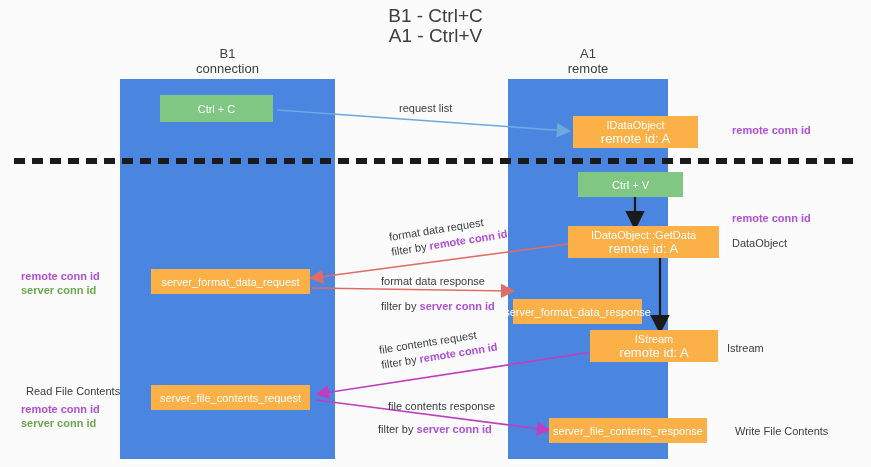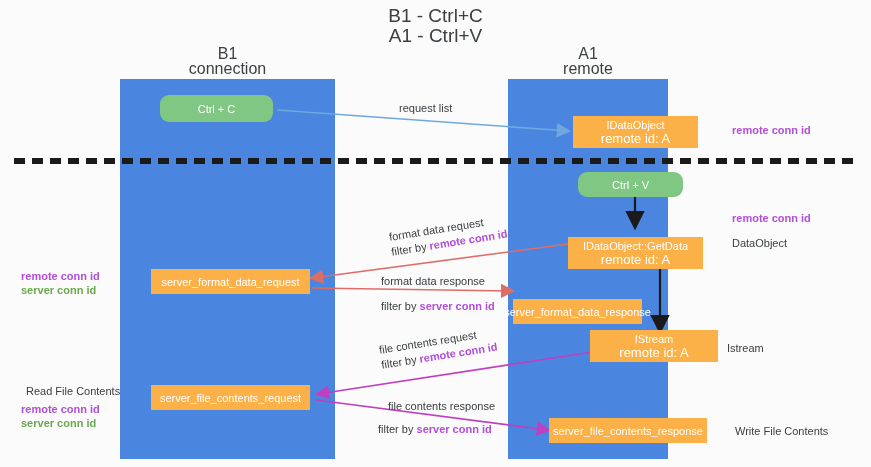--- a/index.html
+++ b/index.html
@@ -33,42 +33,42 @@
   .lane {
     background: #4a86e0;
     top: 79px;
     height: 380px;
   }
   .lane-left  { left: 120px;  width: 215px; }
   .lane-right { left: 508px;  width: 160px; }
 
   .lane-header {
     text-align: center;
-    font-size: 16px;
+    font-size: 13px;
     color: #3c4043;
     line-height: 15px;
     top: 46px;
   }
   .lane-header-left  { left: 120px; width: 215px; }
   .lane-header-right { left: 508px; width: 160px; }
 
   
   .node {
     box-sizing: border-box;
     display: flex;
     flex-direction: column;
     align-items: center;
     justify-content: center;
     color: #ffffff;
     font-size: 11px;
     line-height: 14px;
     text-align: center;
     padding: 2px 6px;
   }
-  .node-green  { background: #81c784; border-radius: 9px; }
+  .node-green  { background: #81c784; }
   .node-orange { background: #fbb048; }
   .node .ln2 { font-size: 13px; }
 
   
   .side-label {
     font-size: 11px;
     line-height: 14px;
     color: #3c4043;
   }
   .c-remote { color: #b14fd8; font-weight: bold; }
@@ -162,21 +162,21 @@
 
   <div class="abs node node-orange" style="left:573px; top:116px; width:125px; height:32px;">
     <span>IDataObject</span>
     <span class="ln2">remote id: A</span>
   </div>
 
   <div class="abs node node-green" style="left:578px; top:172px; width:105px; height:25px;">
     <span>Ctrl + V</span>
   </div>
 
-  <div class="abs node node-orange" style="left:568px; top:237px; width:135px; height:32px;">
+  <div class="abs node node-orange" style="left:568px; top:226px; width:151px; height:32px;">
     <span>IDataObject::GetData</span>
     <span class="ln2">remote id: A</span>
   </div>
 
   <div class="abs node node-orange" style="left:151px; top:269px; width:159px; height:25px;">
     <span>server_format_data_request</span>
   </div>
 
   <div class="abs node node-orange" style="left:513px; top:279px; width:129px; height:25px;margin-top:20px;">
     <span>server_format_data_response</span>

